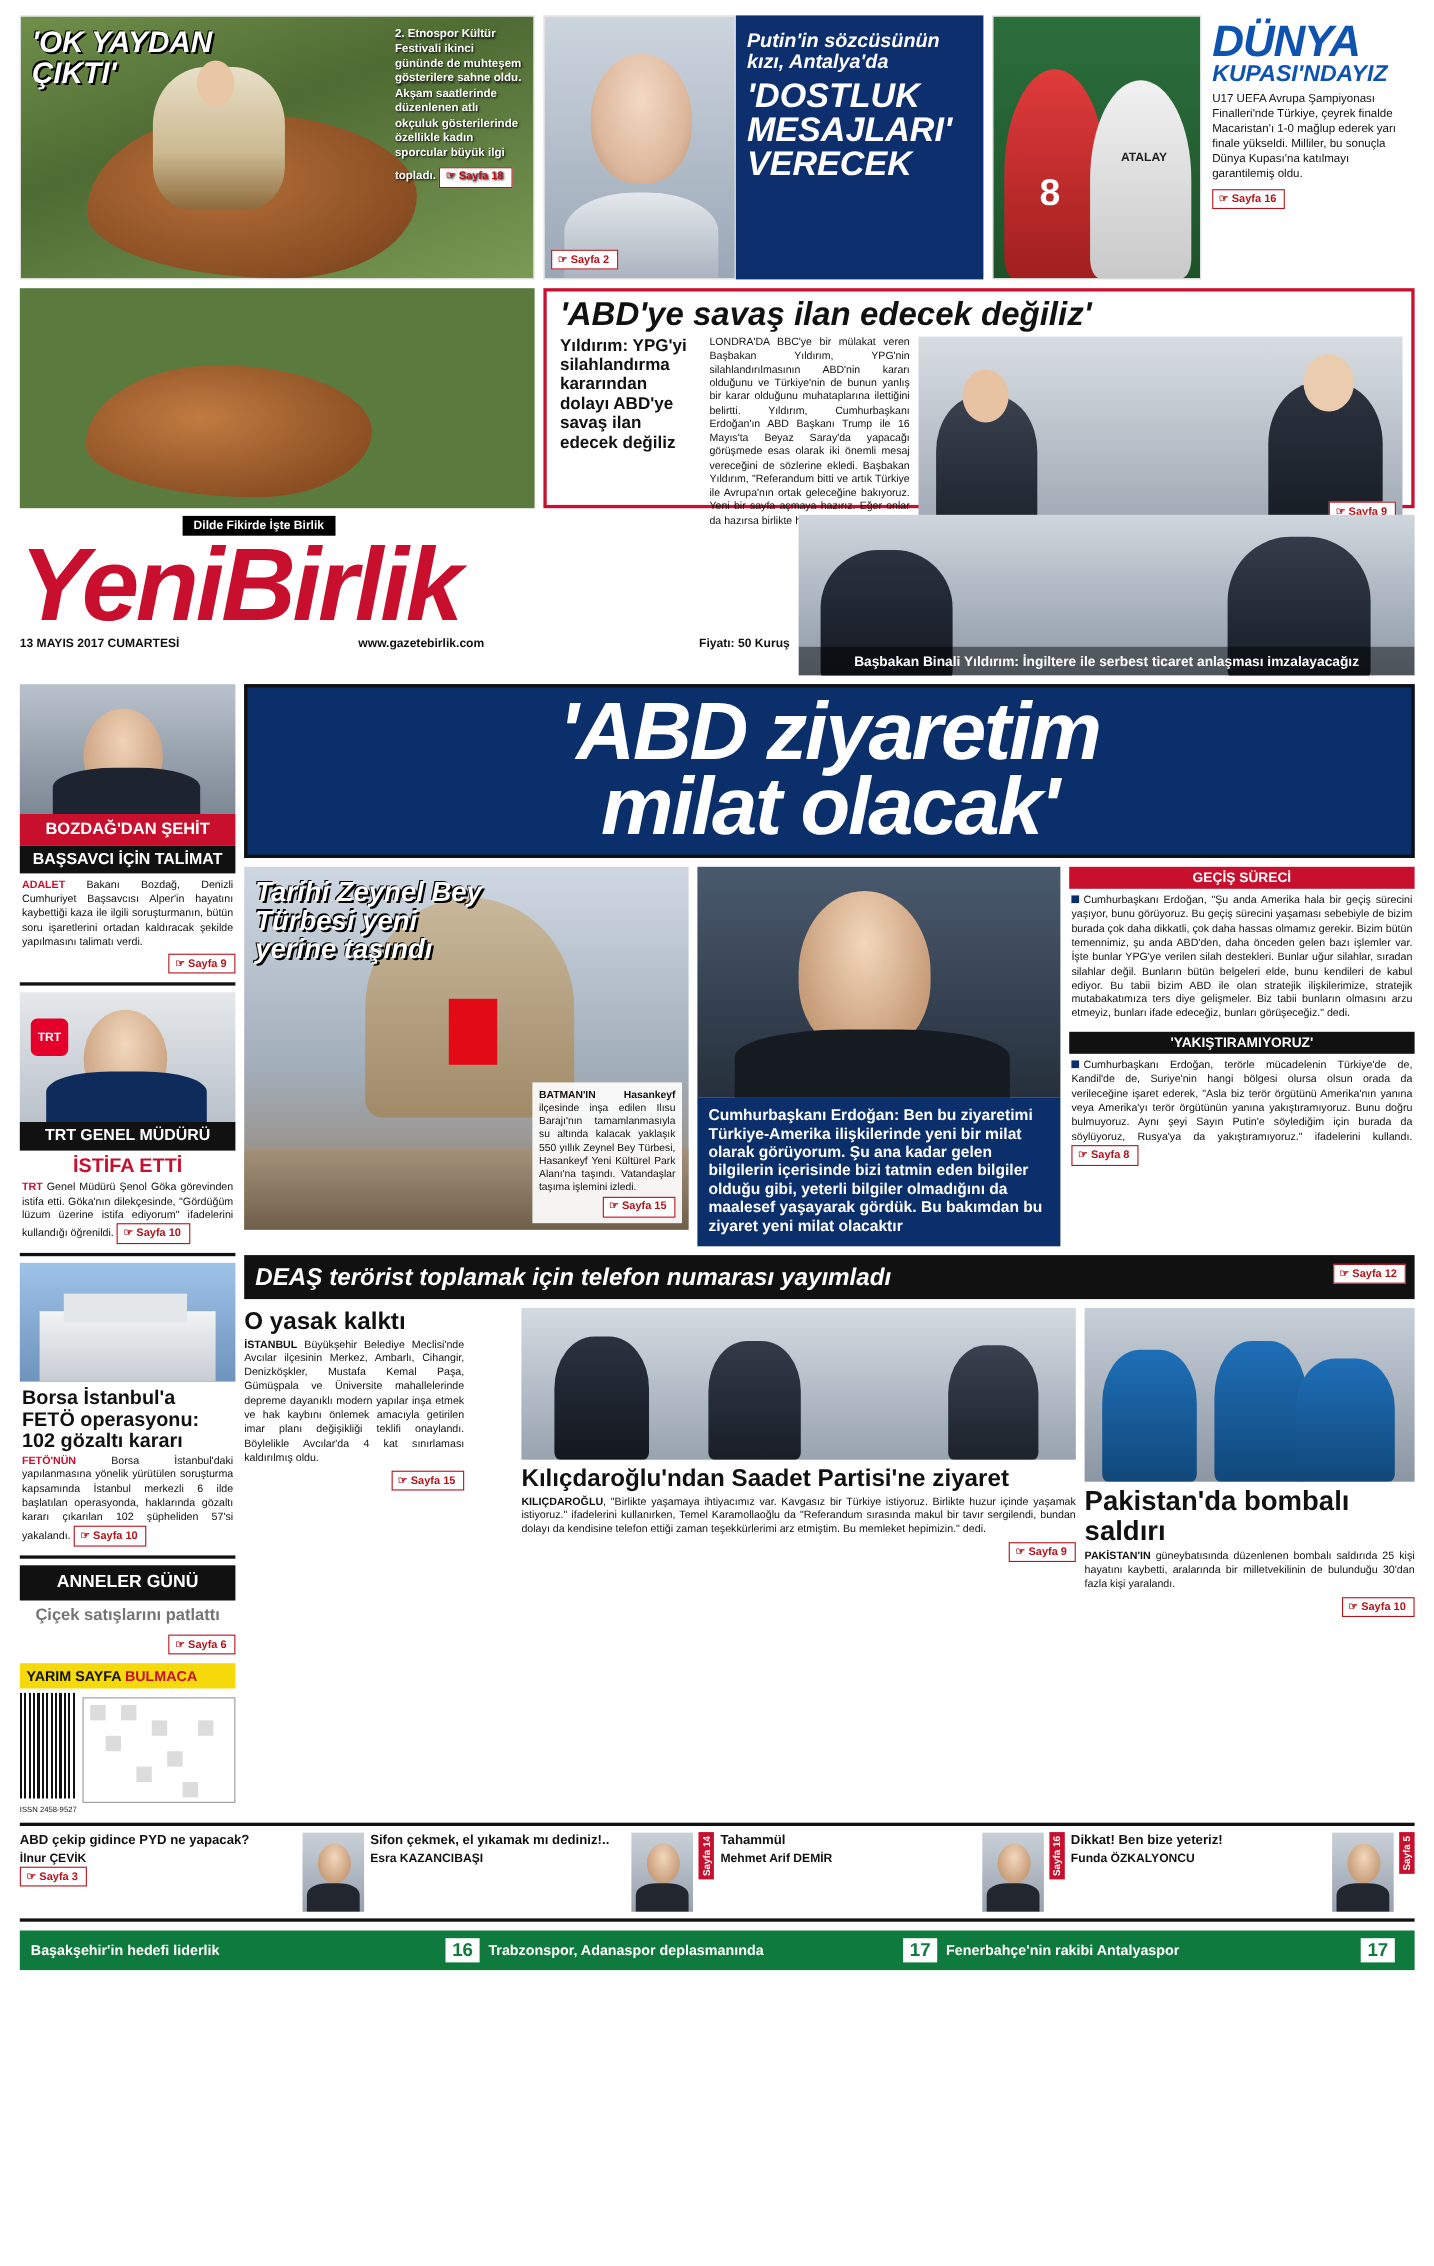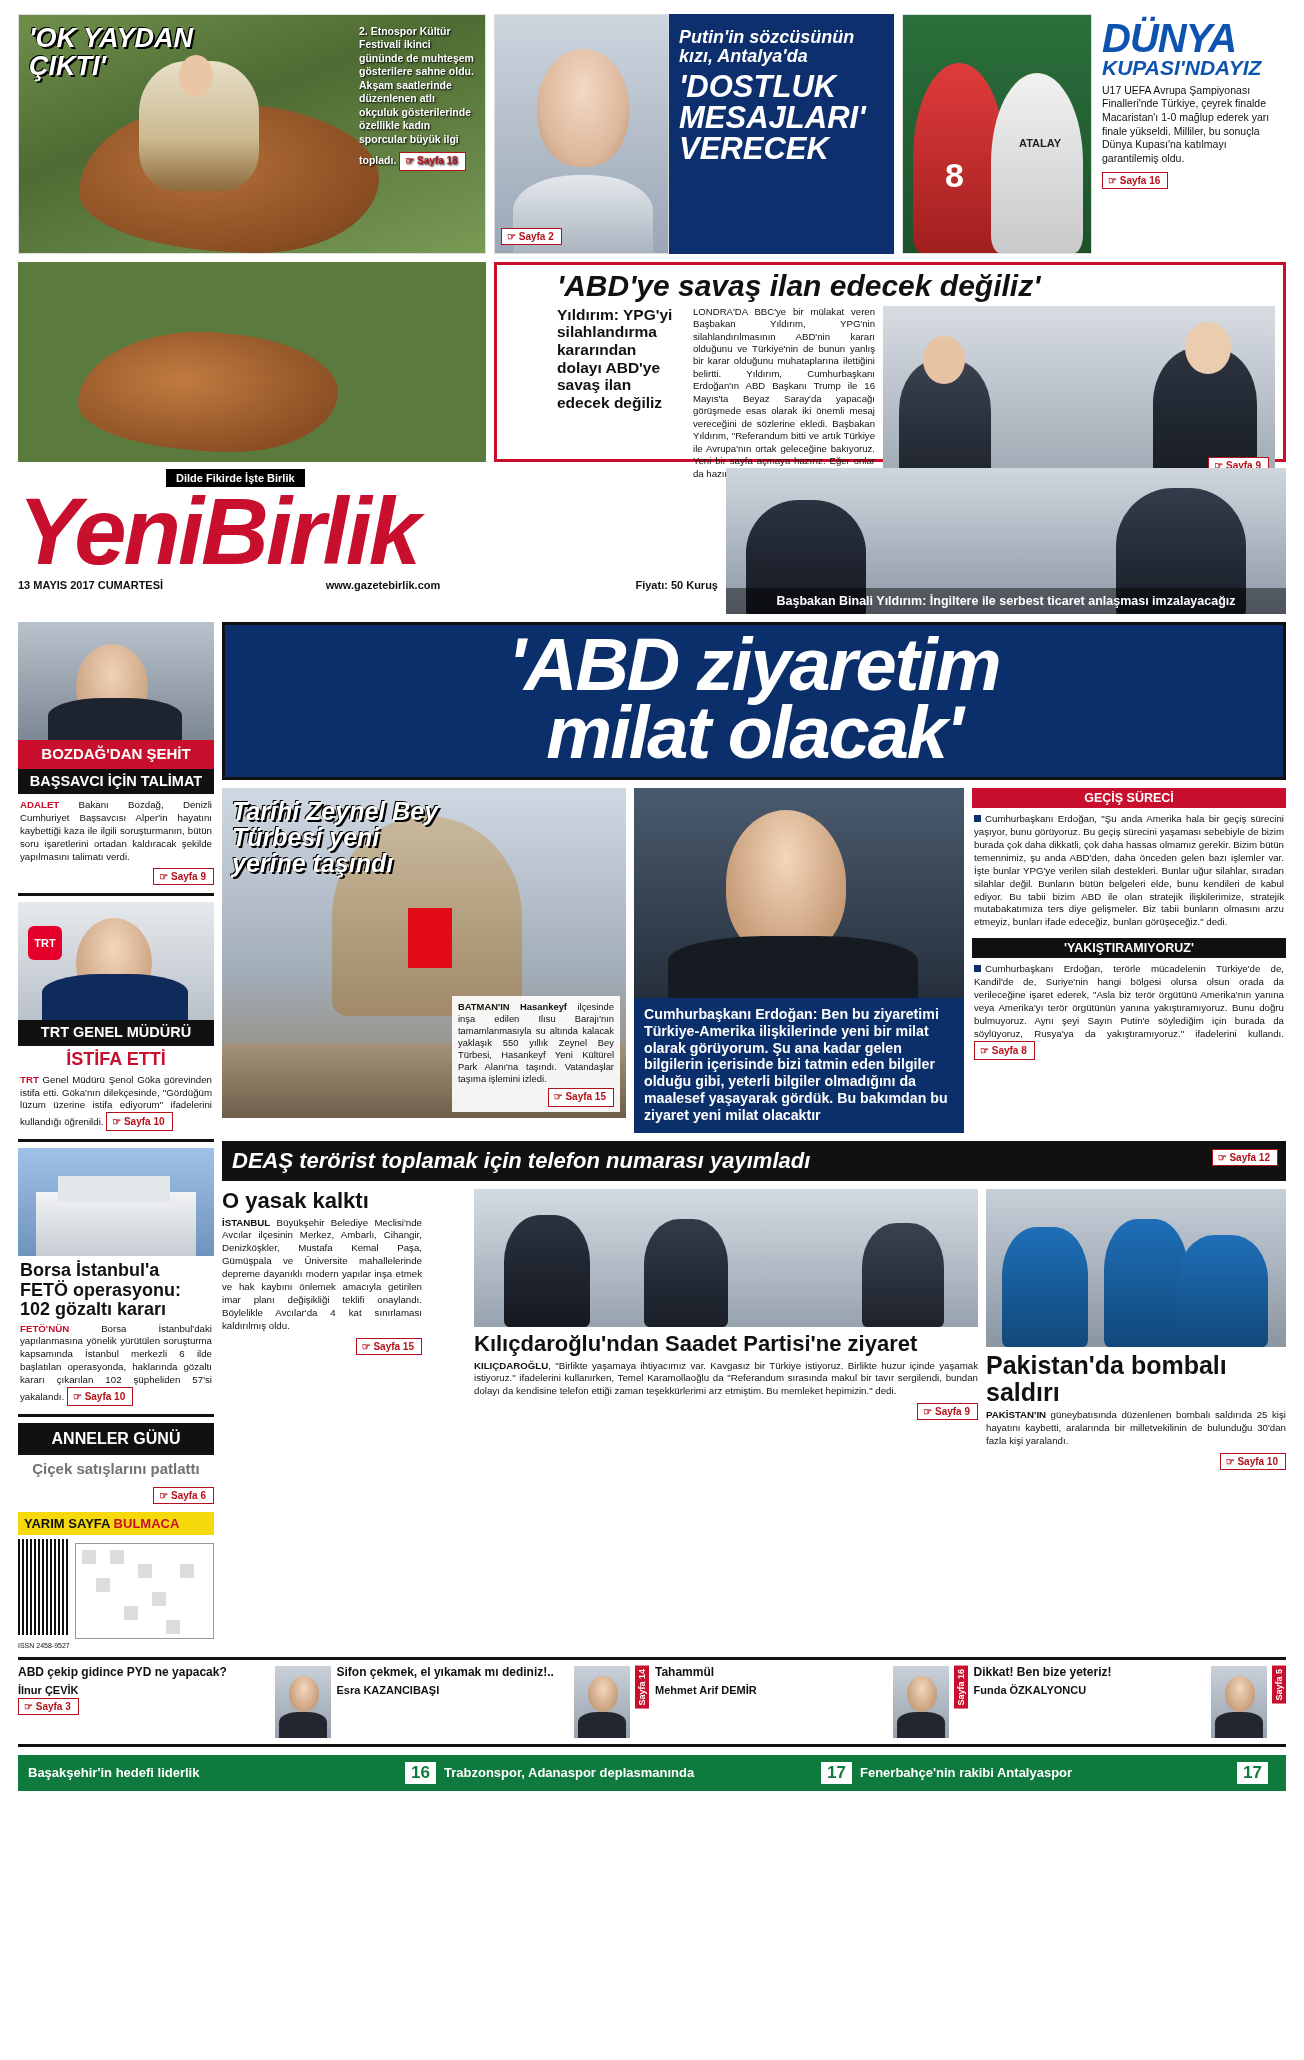--- a/index.html
+++ b/index.html
@@ -100,21 +100,21 @@
   .cup-text .pagetag { margin-top: 6px; }
 
   
   .abd-band { display: flex; gap: 8px; margin-top: 8px; height: 200px; }
   .abd-left { width: 468px; height: 200px; position: relative; overflow: hidden; background: #5b7a3e; }
   .abd-left .h2 {
     position: absolute; left: 60px; bottom: 10px; width: 260px; height: 120px;
     background: radial-gradient(ellipse at 40% 40%, #c07b41 0%, #8a4e22 75%);
     border-radius: 46% 54% 40% 60% / 60% 50% 50% 40%;
   }
-  .abd-right { flex: 1; border: 3px solid #c8102e; position: relative; background:#fff;padding-left:48px; }
+  .abd-right { flex: 1; border: 3px solid #c8102e; position: relative; background:#fff; }
   .abd-title {
     font-size: 30px; font-weight: bold; font-style: italic;
     padding: 6px 8px 4px 12px; line-height: 1.02;
   }
   .abd-body { display: flex; gap: 8px; padding: 0 8px 6px 12px; }
   .abd-lead { width: 128px; font-size: 15.5px; font-weight: bold; line-height: 1.14; }
   .abd-col { width: 182px; font-size: 9.6px; line-height: 1.3; text-align: justify; }
   .abd-photo {
     flex: 1; position: relative; background: linear-gradient(180deg,#d8dde3 0%,#9fa8b3 100%);
     min-height: 150px; overflow: hidden;
@@ -220,21 +220,21 @@
     border-radius: 50% 50% 8% 8%;
   }
   .turbe-ph .flag { position: absolute; left: 186px; top: 120px; width: 44px; height: 60px; background: #e30a17; }
   .turbe-ph .base { position: absolute; left: 0; bottom: 0; width: 100%; height: 74px; background: linear-gradient(180deg,#a4917a 0%,#6f5f4a 100%); }
   .turbe-title {
     position: absolute; left: 10px; top: 10px; width: 210px;
     font-size: 25px; font-weight: bold; font-style: italic; color: #fff;
     line-height: 1.04; text-shadow: 2px 2px 0 #000, -1px -1px 0 #000;
   }
   .turbe-cap {
-    position: absolute; right: 6px; bottom: 6px; width: 168px; background: rgba(255,255,255,.92);
+    position: absolute; right: 6px; bottom: 6px; width: 136px; background: rgba(255,255,255,.92);
     font-size: 9.4px; line-height: 1.28; padding: 5px 6px; text-align: justify;
   }
   .turbe-cap .lede { font-weight: bold; }
 
   .erdo { width: 330px; }
   .erdo-ph { width: 100%; height: 210px; position: relative; overflow: hidden;
     background: linear-gradient(180deg,#4a5a6e 0%,#26303c 100%); }
   .erdo-ph .face2 { position: absolute; left: 92px; top: 22px; width: 120px; height: 148px;
     background: radial-gradient(ellipse at 50% 32%, #f3d7ba 0%, #c69b78 75%);
     border-radius: 50% 50% 44% 44%; }

